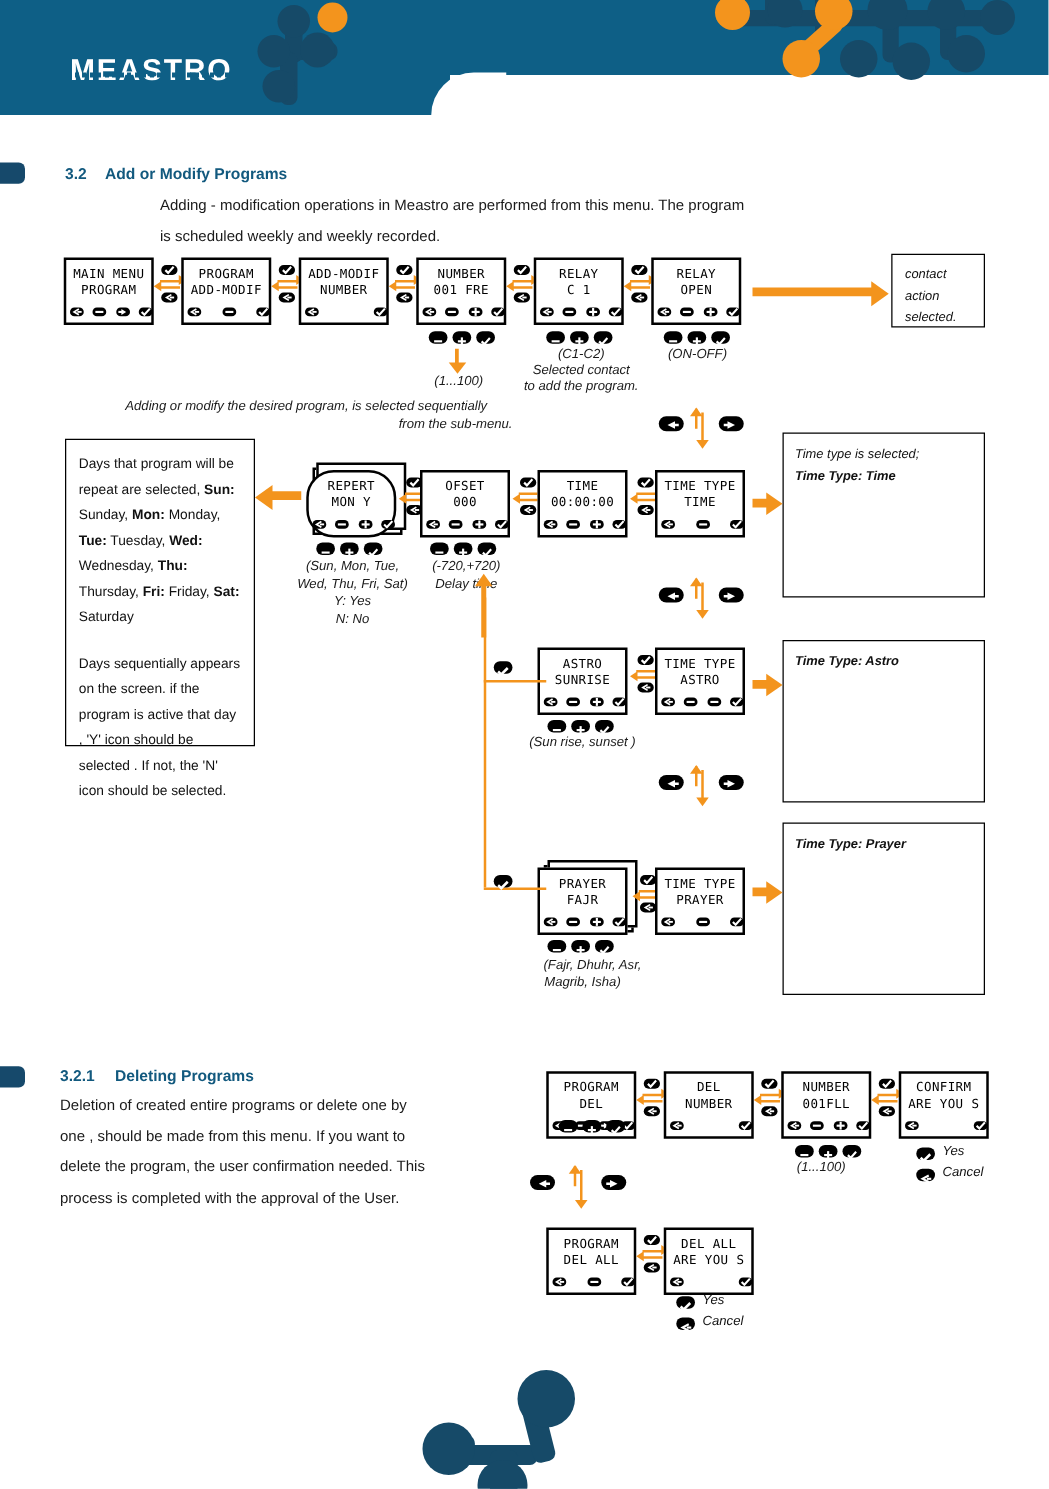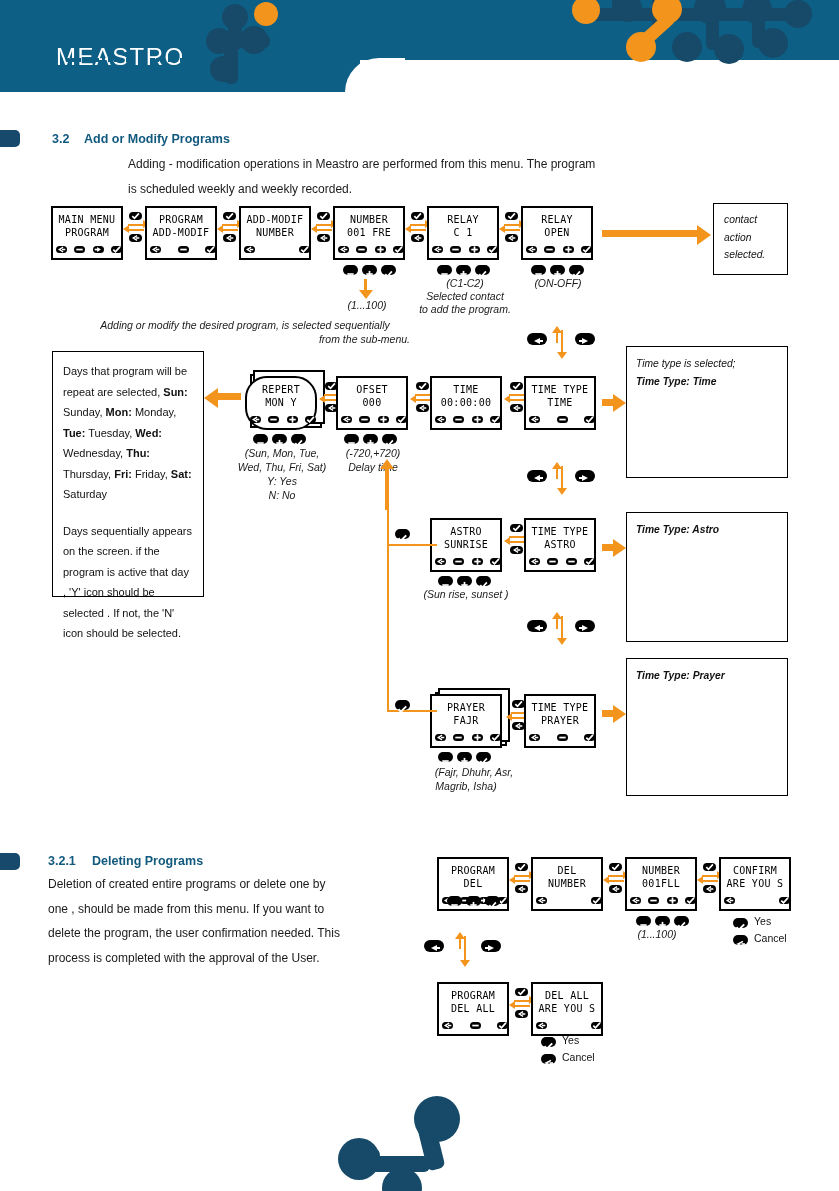--- a/index.html
+++ b/index.html
@@ -9,21 +9,21 @@
     font-family:"Liberation Sans",sans-serif;
     overflow:hidden;
   }
   
   #header{position:absolute;left:0;top:0;width:839px;height:92px;overflow:hidden;}
   .hdr-base{position:absolute;left:0;top:0;width:839px;height:60px;background:#0e5f86;}
   .hdr-left{position:absolute;left:0;top:0;width:360px;height:92px;background:#0e5f86;border-bottom-right-radius:0;}
   .hdr-cut{position:absolute;left:345px;top:58px;width:60px;height:40px;background:#ffffff;border-top-left-radius:34px;}
   .logo{
     position:absolute;left:56px;top:43px;
-    color:#fff;font-weight:normal;font-size:24px;letter-spacing:1.4px;
+    color:#fff;font-weight:bold;font-size:24px;letter-spacing:1.4px;
     font-family:"Liberation Sans",sans-serif;
   }
   .logo-mask{position:absolute;left:54px;top:58px;width:140px;height:4px;
     background:repeating-linear-gradient(90deg,#0e5f86 0 3px,rgba(14,95,134,0) 3px 6px);}
   
   #mol-left{position:absolute;left:196px;top:-6px;width:120px;height:104px;}
   #mol-right{position:absolute;left:556px;top:-34px;width:290px;height:130px;}
   .node{position:absolute;border-radius:50%;}
   .nd{background:#164a68;}
   .no{background:#f3941d;}
@@ -83,21 +83,21 @@
   .tri-l{position:absolute;width:0;height:0;border-right:11px solid #f3941d;border-top:8px solid transparent;border-bottom:8px solid transparent;}
   .tri-d{position:absolute;width:0;height:0;border-top:10px solid #f3941d;border-left:7px solid transparent;border-right:7px solid transparent;}
   .tri-u{position:absolute;width:0;height:0;border-bottom:10px solid #f3941d;border-left:7px solid transparent;border-right:7px solid transparent;}
   .tri-rs{position:absolute;width:0;height:0;border-left:6px solid #f3941d;border-top:4px solid transparent;border-bottom:4px solid transparent;}
   .tri-ls{position:absolute;width:0;height:0;border-right:6px solid #f3941d;border-top:4px solid transparent;border-bottom:4px solid transparent;}
   .thin-h{position:absolute;background:#f3941d;height:1.6px;}
   .thin-v{position:absolute;background:#f3941d;width:1.6px;}
 
   
   #footer-mol{position:absolute;left:330px;top:1098px;width:150px;height:93px;}
-  .yesno{position:absolute;font-size:10.5px;color:#111;}
+  .yesno{position:absolute;font-style:italic;font-size:10.5px;color:#111;}
 </style>
 </head>
 <body>
 
 <div id="header">
   <div class="hdr-base"></div>
   <div class="hdr-left"></div>
   <div class="hdr-cut"></div>
 
   <div id="mol-left">
@@ -405,21 +405,21 @@
 
 <div class="cap" style="left:312px;top:298px;width:110px;">(1...100)</div>
 <div class="cap" style="left:413px;top:276px;width:104px;">(C1-C2)</div>
 <div class="cap" style="left:405px;top:289px;width:120px;">Selected contact</div>
 <div class="cap" style="left:405px;top:302px;width:120px;">to add the program.</div>
 <div class="cap" style="left:506px;top:276px;width:104px;">(ON-OFF)</div>
 
 <div class="capL" style="left:80px;top:318px;width:330px;text-align:center;">Adding or modify the desired program, is selected sequentially</div>
 <div class="capL" style="left:80px;top:332px;width:330px;text-align:right;">from the sub-menu.</div>
 
-<div class="note italic" style="left:713px;top:203px;width:75px;height:72px;padding:7px 10px;">
+<div class="note italic" style="left:713px;top:203px;width:75px;height:59px;padding:7px 10px;">
   <div>contact</div>
   <div>action</div>
   <div>selected.</div>
 </div>
 <div class="oh" style="left:602px;top:230px;width:96px;height:7px;"></div>
 <div class="tri-r" style="left:697px;top:225px;border-left-width:14px;border-top-width:10px;border-bottom-width:10px;"></div>
 
 <div class="note plain" style="left:52px;top:351px;width:152px;height:246px;padding:9px 10px;font-size:11px;line-height:20.5px;">
   <div><span>Days that program will be repeat are selected, </span><span id="days-list"><b>Sun:</b><span> Sunday, </span><b>Mon:</b><span> Monday, </span><b>Tue:</b><span> Tuesday, </span><b>Wed:</b><span> Wednesday, </span><b>Thu:</b><span> Thursday, </span><b>Fri:</b><span> Friday, </span><b>Sat:</b><span> Saturday</span></span></div>
   <div style="height:16px;"></div>

